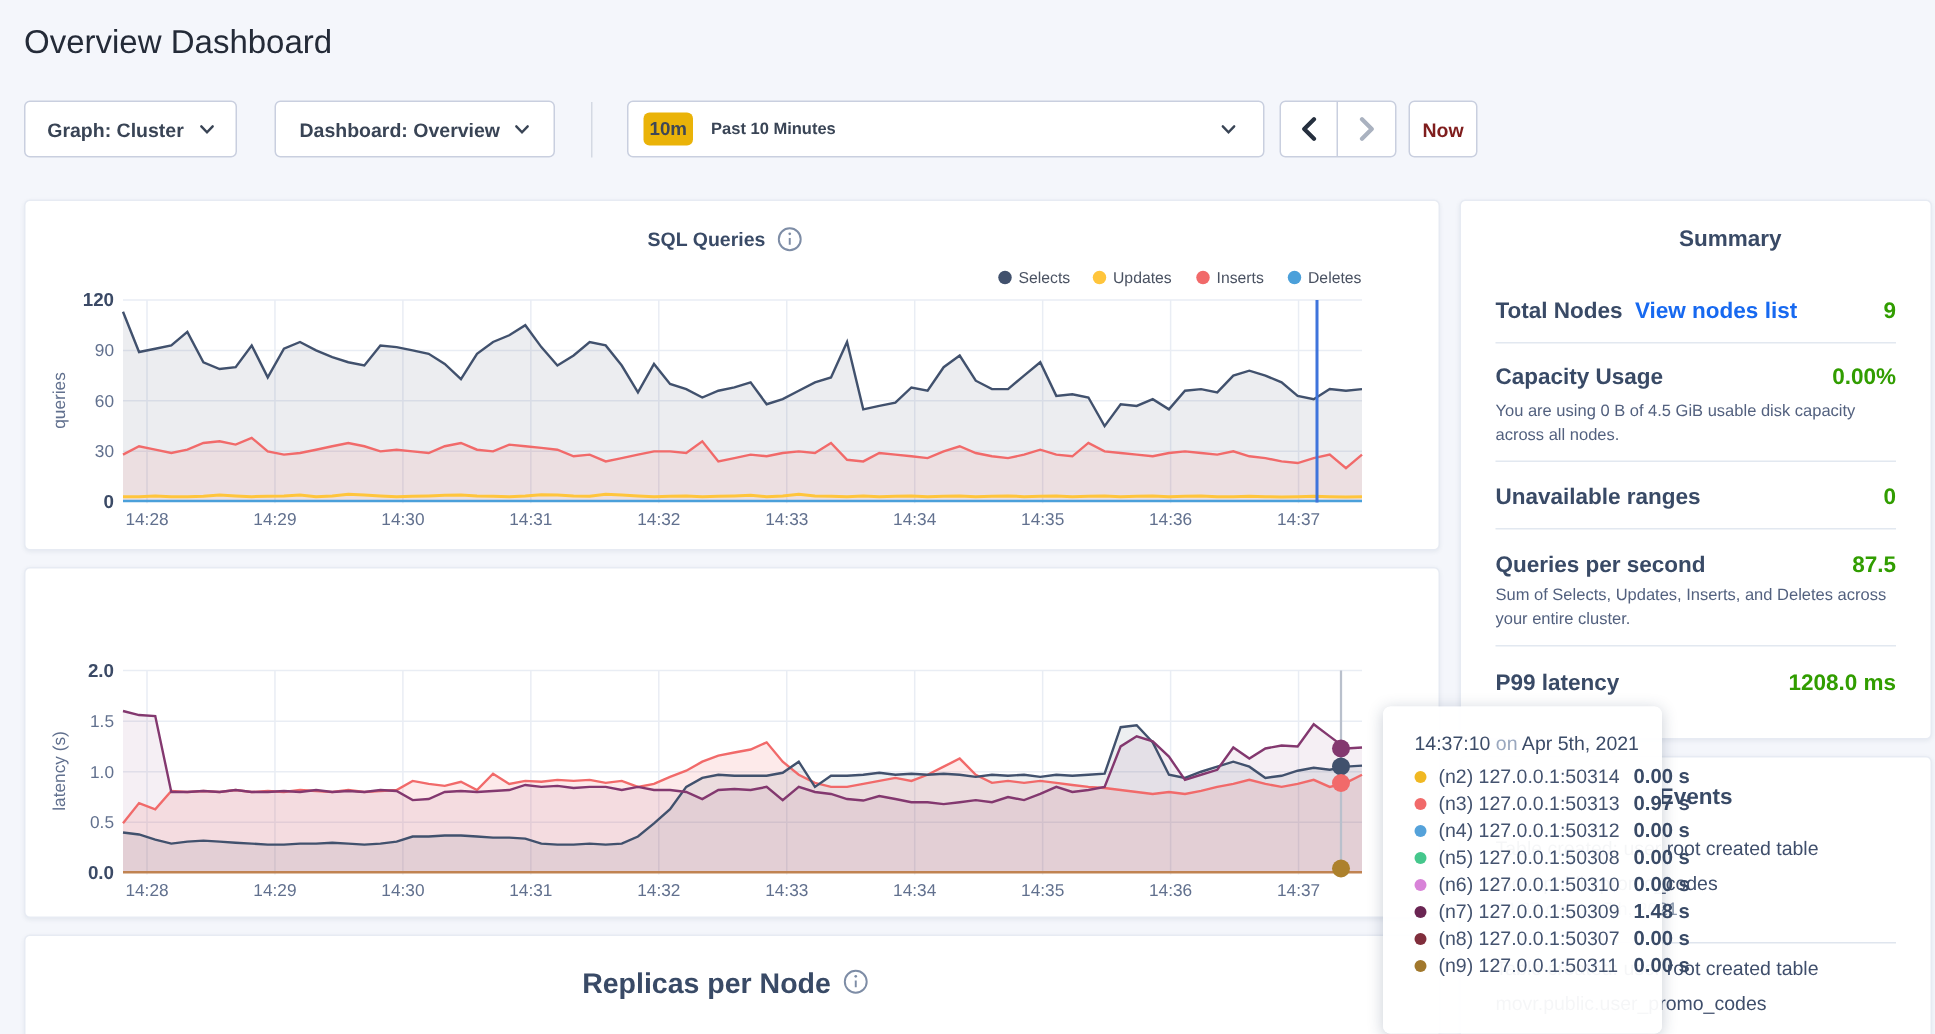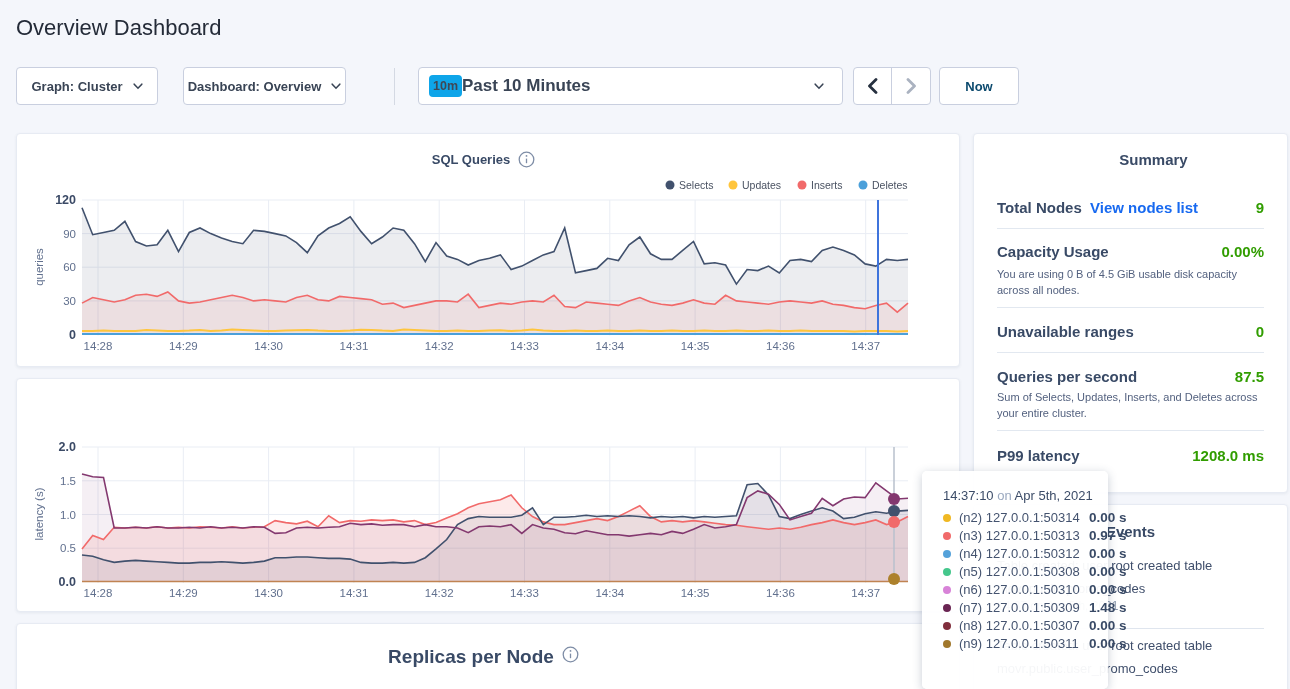--- a/index.html
+++ b/index.html
@@ -7,21 +7,21 @@
 .abs { position:absolute; }
 h1.pagetitle { position:absolute; left:16px; top:15px; font-size:22px;
   font-weight:400; color:#242b38; letter-spacing:0; }
 .ctl { position:absolute; top:67px; height:38px; background:#fff;
   border:1px solid #c9cfdf; border-radius:4px; display:flex;
   align-items:center; justify-content:center; font-size:13px; font-weight:bold;
   color:#394455; }
 .chev { margin-left:10px; }
 .card { position:absolute; background:#fff; border:1px solid #e7ebf3;
   border-radius:4px; box-shadow:0 1px 3px rgba(56,76,108,0.08); }
-.badge10m { background:#0ea5e9; border-radius:4px; font-size:12.5px; font-weight:bold;
+.badge10m { background:#eab308; border-radius:4px; font-size:12.5px; font-weight:bold;
   color:#3e4756; padding:4px 4px; }
 .slabel { font-size:15px; font-weight:bold; color:#394a66; }
 .sval { font-size:15px; font-weight:bold; color:#319d00; }
 .sdesc { font-size:11px; color:#53617f; line-height:16px; white-space:nowrap; }
 .hsep { left:997px; width:267px; border-top:1px solid #e2e8f0; }
 .tooltip { position:absolute; left:922px; top:471px; width:186px; height:218px;
   background:rgba(255,255,255,0.95); border-radius:5px;
   box-shadow:0 2px 10px rgba(40,60,90,0.25); padding:17px 0 0 21px; z-index:10; }
 .ttitle { font-size:13px; color:#3c4c68; margin-bottom:6px; }
 .ton { color:#9aa8bf; }
@@ -33,45 +33,45 @@
 .tval { font-weight:bold; color:#394a66; font-size:13.5px; }
 .evtext { font-size:13px; color:#3f4e6b; line-height:23px; }
 </style></head>
 <body>
 <h1 class="pagetitle">Overview Dashboard</h1>
 
 <div class="ctl" style="left:16px; width:142px;">Graph: Cluster
   <svg class="chev" width="10" height="7" viewBox="0 0 10 7">
       <path d="M1.2 1.2 L5 5.2 L8.8 1.2" stroke="#394455" stroke-width="1.6" fill="none" stroke-linecap="round"></path>
     </svg></div>
-<div class="ctl" style="left:183px; width:163px;">Dashboard: Overview
+<div class="ctl" style="left:183px; width:187px;">Dashboard: Overview
   <svg class="chev" width="10" height="7" viewBox="0 0 10 7">
       <path d="M1.2 1.2 L5 5.2 L8.8 1.2" stroke="#394455" stroke-width="1.6" fill="none" stroke-linecap="round"></path>
     </svg></div>
 <div class="abs" style="left:394px; top:68px; width:1px; height:37px; background:#d4d9e3;"></div>
 <div class="ctl" style="left:418px; width:425px; justify-content:flex-start; padding-left:10px;">
   <span class="badge10m">10m</span>
-  <span style="font-size:17px;text-align:right;">Past 10 Minutes</span>
+  <span style="margin-left:12px; font-size:11px;text-align:right;">Past 10 Minutes</span>
   <svg width="10" height="7" viewBox="0 0 10 7" style="position:absolute; right:18px;">
       <path d="M1.2 1.2 L5 5.2 L8.8 1.2" stroke="#394455" stroke-width="1.6" fill="none" stroke-linecap="round"></path>
     </svg>
 </div>
 <div class="ctl" style="left:853px; width:78px; padding:0;">
   <div style="width:39px; height:100%; display:flex; align-items:center; justify-content:center; border-right:1px solid #c9cfdf;">
     <svg width="11" height="16" viewBox="0 0 11 16">
         <path d="M9 1.5 L2.5 8 L9 14.5" stroke="#26303f" stroke-width="2.8" fill="none" stroke-linecap="round" stroke-linejoin="round"></path>
       </svg>
   </div>
   <div style="width:39px; height:100%; display:flex; align-items:center; justify-content:center;">
     <svg width="11" height="16" viewBox="0 0 11 16">
         <path d="M2 1.5 L8.5 8 L2 14.5" stroke="#aab2c0" stroke-width="2.8" fill="none" stroke-linecap="round" stroke-linejoin="round"></path>
       </svg>
   </div>
 </div>
-<div class="ctl" style="left:939px; width:80px; color:#0c4a6e;text-align:right;">Now</div>
+<div class="ctl" style="left:939px; width:46px; color:#7f1d1d;text-align:right;">Now</div>
 
 <div class="card" style="left:16px; top:133px; width:944px; height:234px;">
     <svg width="944" height="234" viewBox="0 0 944 234" font-family="Liberation Sans, sans-serif" style="position:absolute;left:0;top:0">
 <circle cx="653" cy="51" r="4.5" fill="#41516d"></circle>
 <text x="662" y="54.5" font-size="10.5" fill="#4a5262">Selects</text>
 <circle cx="716" cy="51" r="4.5" fill="#ffc53c"></circle>
 <text x="725" y="54.5" font-size="10.5" fill="#4a5262">Updates</text>
 <circle cx="785" cy="51" r="4.5" fill="#f16a6a"></circle>
 <text x="794" y="54.5" font-size="10.5" fill="#4a5262">Inserts</text>
 <circle cx="846" cy="51" r="4.5" fill="#4ba0da"></circle>

